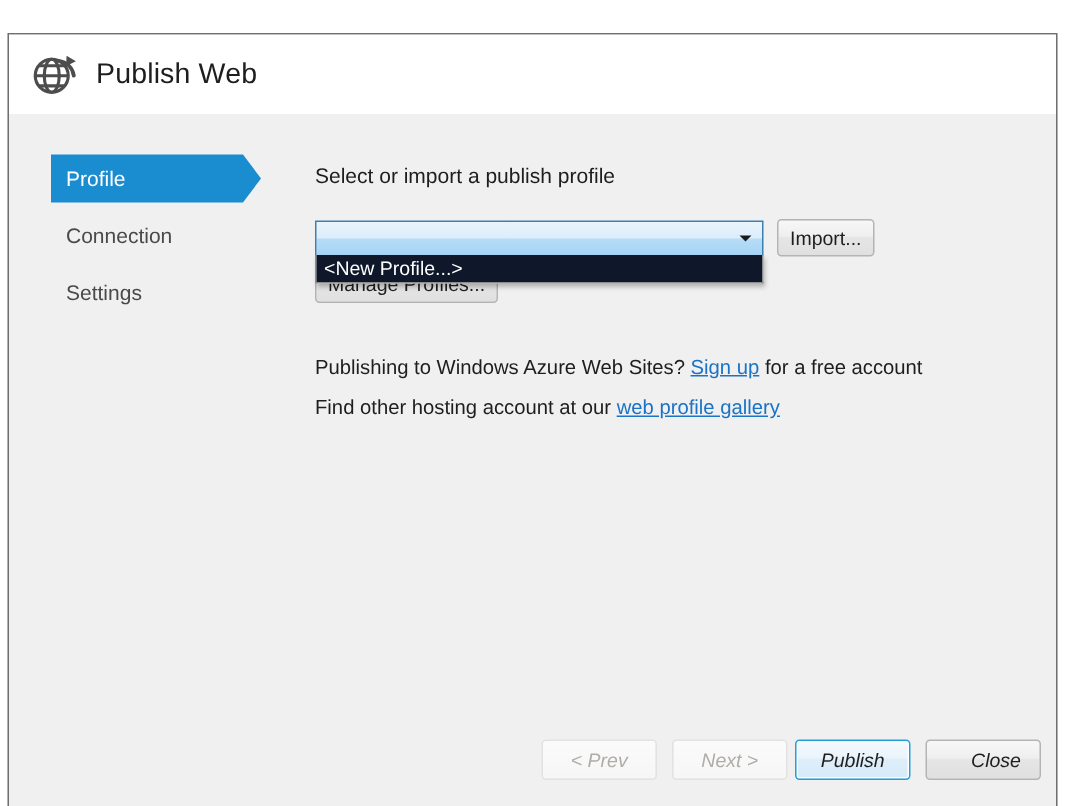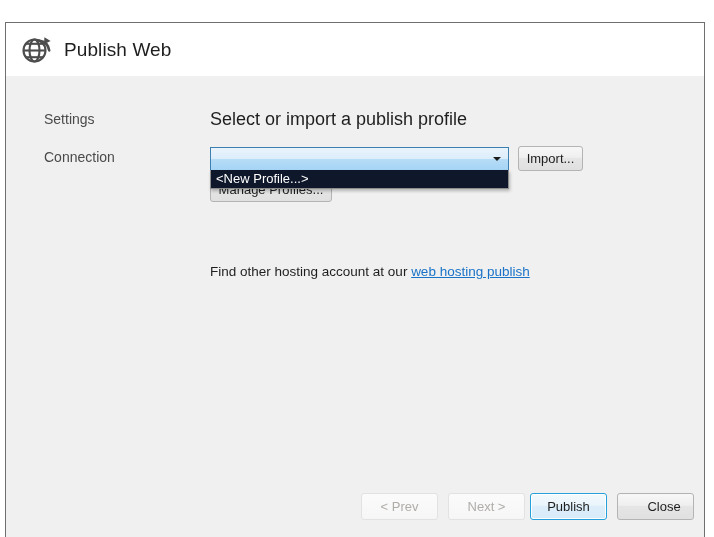--- a/index.html
+++ b/index.html
@@ -96,21 +96,21 @@
 
   
   #content {
     position: absolute;
     left: 198px;
     top: 86px;
     width: 490px;
   }
 
   #profile-label {
-    font-size: 18px;
+    font-size: 14px;
     color: #1e1e1e;
     margin: 0 0 11px 6px;
   }
 
   
   #combo-wrap {
     position: absolute;
     left: 6px;
     top: 38px;
     width: 299px;
@@ -247,20 +247,21 @@
     left: 0;
     bottom: 0;
     width: 698px;
     height: 56px;
   }
   .footer-btn {
     position: absolute;
     top: 9px;
     width: 77px;
     height: 27px;
+    font-style: italic;
   }
   #prev-btn   { left: 355px; }
   #next-btn   { left: 442px; }
   #publish-btn{ left: 524px; }
   #close-btn  { left: 611px; padding-left: 17px; }
 </style>
 </head>
 <body>
 
 <div id="dialog">
@@ -274,29 +275,34 @@
         <path d="M9.6 13.8 H27.4"></path>
         <path d="M9.6 27.2 H27.4"></path>
       </g>
       <path d="M23 10.6 C28.6 11.4 32.4 15.2 33.2 20.4" fill="none" stroke="#4d4d4d" stroke-width="2.6" stroke-linecap="round"></path>
       <path d="M28.4 7.2 L34.6 10.9 L28.0 14.2 Z" fill="#4d4d4d"></path>
     </svg>
     <div id="dialog-title">Publish Web</div>
   </div>
 
   <div id="sidebar">
+    <div class="nav-item active">
+      <span class="nav-bg"></span>
+      <span class="nav-arrow"></span>
+      <span class="nav-label">Profile</span>
+    </div>
+    <div class="nav-item">
+      
+      
+      <span class="nav-label">Connection</span>
+    </div>
     <div class="nav-item">
       
       
       <span class="nav-label">Settings</span>
-    </div>
-    <div class="nav-item">
-      
-      
-      <span class="nav-label">Connection</span>
     </div>
   </div>
 
   <div id="content">
 
     <div id="profile-label">Select or import a publish profile</div>
 
     <div id="combo-wrap">
       <div id="combobox">
         <span id="combobox-value"></span>
@@ -307,23 +313,26 @@
     </div>
 
     <button class="btn" id="manage-profiles-btn">Manage Profiles...</button>
 
     <div id="dropdown-list">
       <div class="dropdown-item selected">&lt;New Profile...&gt;</div>
     </div>
 
     <button class="btn" id="import-btn">Import...</button>
 
+    <div id="info-line-1">
+      <span>Publishing to Windows Azure Web Sites? </span><span class="link">Sign up</span><span> for a free account</span>
+    </div>
 
     <div id="info-line-2">
-      <span>Find other hosting account at our </span><span class="link">web hosting publish</span>
+      <span>Find other hosting account at our </span><span class="link">web profile gallery</span>
     </div>
 
   </div>
 
   <div id="footer">
     <button class="btn disabled footer-btn" id="prev-btn" disabled="">&lt; Prev</button>
     <button class="btn disabled footer-btn" id="next-btn" disabled="">Next &gt;</button>
     <button class="btn default footer-btn" id="publish-btn">Publish</button>
     <button class="btn footer-btn" id="close-btn">Close</button>
   </div>

